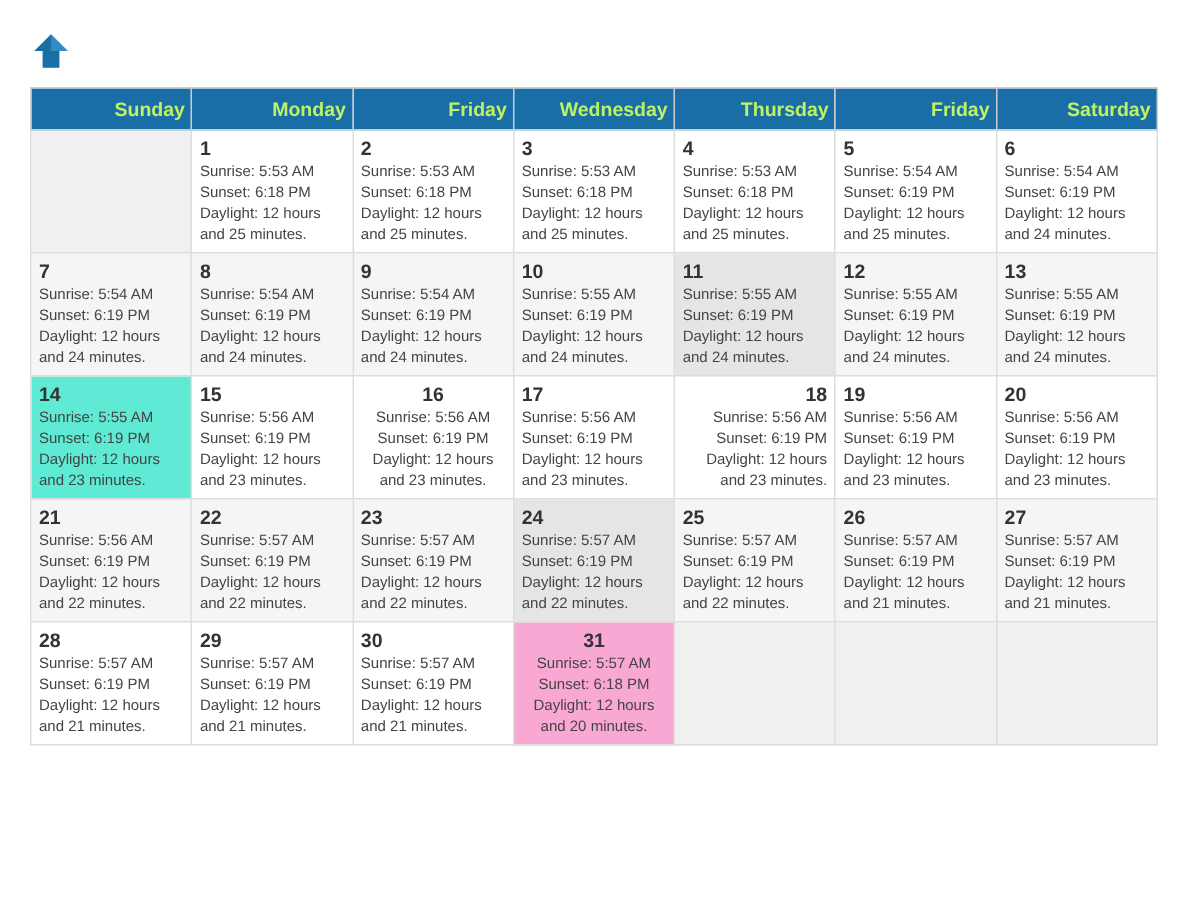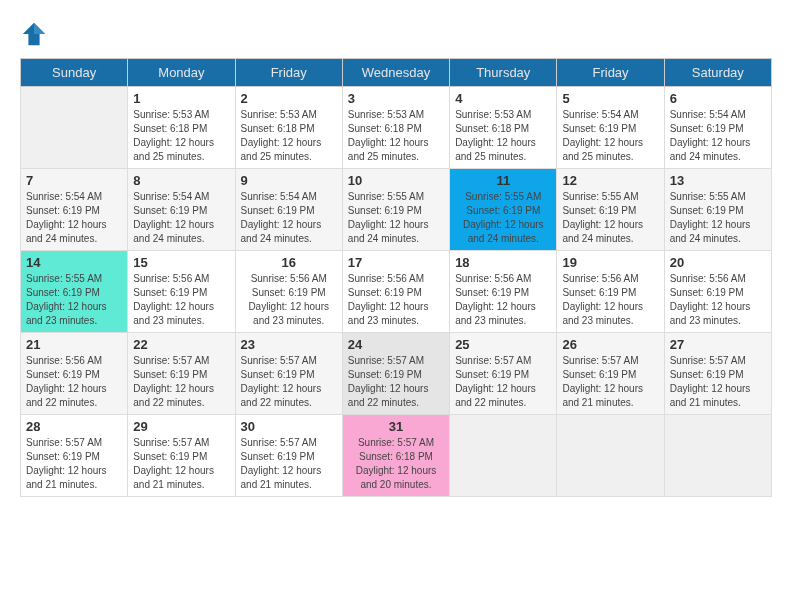--- a/index.html
+++ b/index.html
@@ -48,25 +48,25 @@
       color: #444;
       margin-top: 2px;
     }
     table {
       width: 100%;
       border-collapse: collapse;
       table-layout: fixed;
     }
     th {
       background-color: #1a6ea8;
-      color: #e5e5e5;
+      color: #bef264;
       font-size: 13px;
-      font-weight: normal;
+      font-weight: bold;
       padding: 6px 4px;
-      text-align: center;
+      text-align: right;
       border: 1px solid #ccc;
     }
     td {
       vertical-align: top;
       border: 1px solid #ddd;
       padding: 4px 5px;
       font-size: 10.5px;
       color: #333;
       height: 80px;
     }
@@ -165,21 +165,21 @@
           <div class="day-info">Sunrise: 5:54 AM<br>Sunset: 6:19 PM<br>Daylight: 12 hours<br>and 24 minutes.</div>
         </td>
         <td style="background-color: rgb(245, 245, 245);">
           <span class="day-number">9</span>
           <div class="day-info">Sunrise: 5:54 AM<br>Sunset: 6:19 PM<br>Daylight: 12 hours<br>and 24 minutes.</div>
         </td>
         <td style="background-color: rgb(245, 245, 245);">
           <span class="day-number">10</span>
           <div class="day-info">Sunrise: 5:55 AM<br>Sunset: 6:19 PM<br>Daylight: 12 hours<br>and 24 minutes.</div>
         </td>
-        <td style="background-color: #0ea5e9; text-align: center;">
+        <td style="background-color: #e5e5e5;">
           <span class="day-number">11</span>
           <div class="day-info">Sunrise: 5:55 AM<br>Sunset: 6:19 PM<br>Daylight: 12 hours<br>and 24 minutes.</div>
         </td>
         <td style="background-color: rgb(245, 245, 245); margin-top: 48px;">
           <span class="day-number">12</span>
           <div class="day-info">Sunrise: 5:55 AM<br>Sunset: 6:19 PM<br>Daylight: 12 hours<br>and 24 minutes.</div>
         </td>
         <td style="background-color: rgb(245, 245, 245);">
           <span class="day-number">13</span>
           <div class="day-info">Sunrise: 5:55 AM<br>Sunset: 6:19 PM<br>Daylight: 12 hours<br>and 24 minutes.</div>
@@ -195,21 +195,21 @@
           <div class="day-info">Sunrise: 5:56 AM<br>Sunset: 6:19 PM<br>Daylight: 12 hours<br>and 23 minutes.</div>
         </td>
         <td style="background-color: rgb(255, 255, 255); text-align: center;">
           <span class="day-number">16</span>
           <div class="day-info">Sunrise: 5:56 AM<br>Sunset: 6:19 PM<br>Daylight: 12 hours<br>and 23 minutes.</div>
         </td>
         <td style="background-color: rgb(255, 255, 255);">
           <span class="day-number">17</span>
           <div class="day-info">Sunrise: 5:56 AM<br>Sunset: 6:19 PM<br>Daylight: 12 hours<br>and 23 minutes.</div>
         </td>
-        <td style="background-color: rgb(255, 255, 255);">
+        <td style="background-color: rgb(255, 255, 255); text-align: right;">
           <span class="day-number">18</span>
           <div class="day-info">Sunrise: 5:56 AM<br>Sunset: 6:19 PM<br>Daylight: 12 hours<br>and 23 minutes.</div>
         </td>
         <td style="background-color: rgb(255, 255, 255);">
           <span class="day-number">19</span>
           <div class="day-info">Sunrise: 5:56 AM<br>Sunset: 6:19 PM<br>Daylight: 12 hours<br>and 23 minutes.</div>
         </td>
         <td style="background-color: rgb(255, 255, 255);">
           <span class="day-number">20</span>
           <div class="day-info">Sunrise: 5:56 AM<br>Sunset: 6:19 PM<br>Daylight: 12 hours<br>and 23 minutes.</div>

